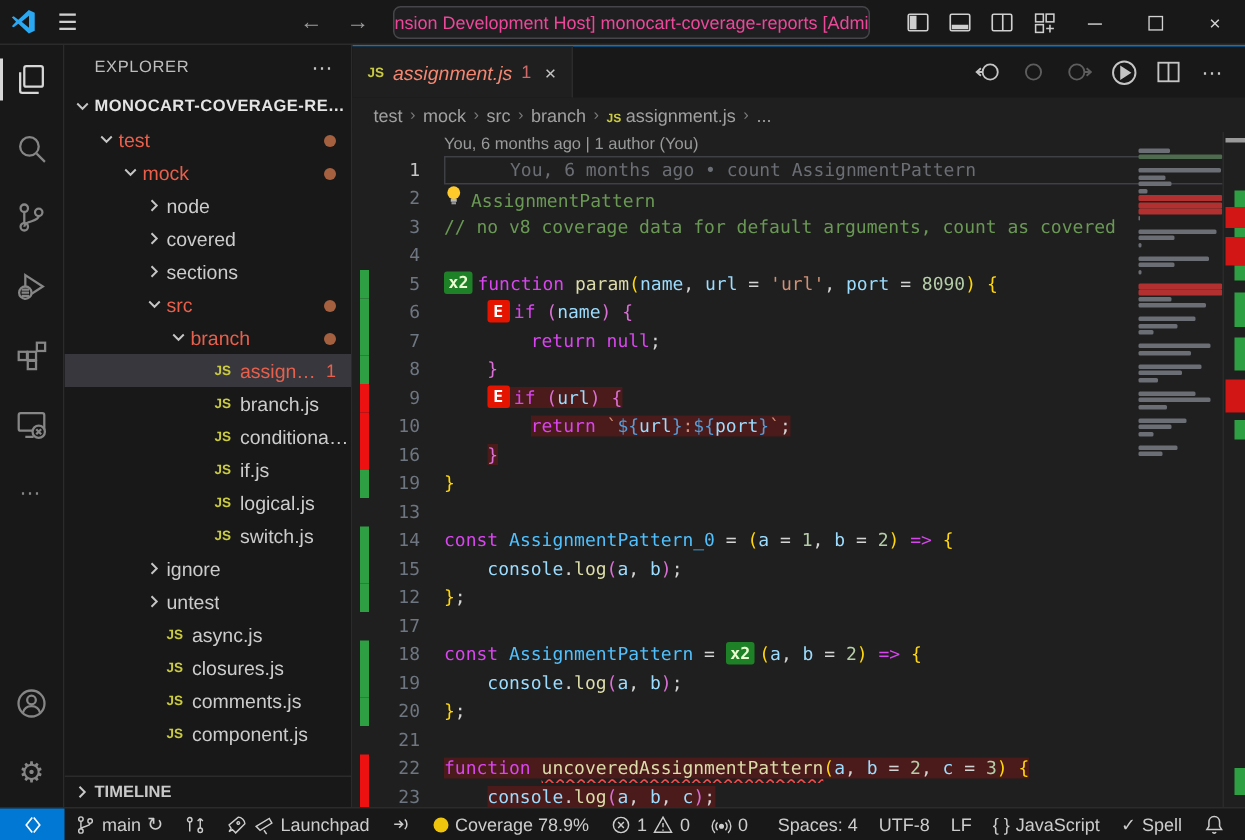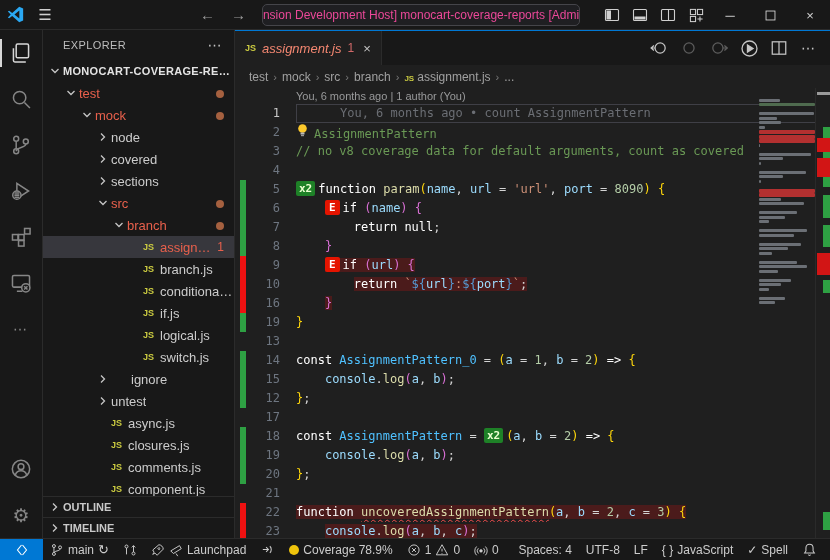--- a/index.html
+++ b/index.html
@@ -85,21 +85,21 @@
   .gut { width:61px; flex:0 0 61px; position:relative; }
   .covbar { position:absolute; left:5px; top:0; bottom:0; width:6px; }
   .covbar.g { background:#2ea043; }
   .covbar.r { background:#ee1111; }
   .ln { position:absolute; right:16px; top:0; line-height:19px; color:#6e7681; font-size:12px; }
   .line.cur .ln { color:#c6c6c6; }
   .code { flex:1 1 auto; line-height:19px; overflow:hidden; position:relative; }
   .line.cur .code { outline:1px solid #3f3f46; outline-offset:-1px; }
   .blame { color:#6b6e74; margin-left:44px; }
   .uncov { background:#4b1b1b; }
-  .tk-k{color:#ffffff} .tk-f{color:#dcdcaa} .tk-v{color:#9cdcfe} .tk-vc{color:#4fc1ff}
+  .tk-k{color:#d946ef} .tk-f{color:#dcdcaa} .tk-v{color:#9cdcfe} .tk-vc{color:#4fc1ff}
   .tk-s{color:#ce9178} .tk-n{color:#b5cea8} .tk-c{color:#6a9955} .tk-w{color:#d4d4d4}
   .tk-b1{color:#ffd70b} .tk-b2{color:#da70d6} .tk-t{color:#569cd6}
   .tk-fsq{color:#dcdcaa; text-decoration:underline wavy #f14c4c 1px; text-underline-offset:3px;}
   .ibadge { display:inline-block; font-size:11px; font-weight:bold; line-height:15px;
     padding:0 3px; border-radius:2px; vertical-align:1px; margin-right:3px; }
   .ibadge.x2 { background:#1e8127; color:#eaffd0; }
   .ibadge.E { background:#e51400; color:#ffffff; padding:0 4px; }
   .bulb { display:inline-block; width:14px; margin-right:4px; }
 
   .minimap { position:absolute; top:6px; right:15px; width:58px; bottom:0; overflow:hidden; }
@@ -347,21 +347,21 @@
           <div class="trow" style="padding-left: 84px;">
             <span class="twist"></span>
             <span class="fico">JS</span>
             <span class="lbl">logical.js</span>
           </div>
           <div class="trow" style="padding-left: 84px;">
             <span class="twist"></span>
             <span class="fico">JS</span>
             <span class="lbl">switch.js</span>
           </div>
-          <div class="trow" style="padding-left: 52px; gap: 20px;">
+          <div class="trow" style="padding-left: 52px;">
             <span class="twist">
               <svg width="10" height="10" viewBox="0 0 10 10">
                 <path d="M3 1.5 6.5 5 3 8.5" stroke="currentColor" fill="none" stroke-width="1.3"></path>
               </svg>
             </span>
             <span class="lbl">ignore</span>
           </div>
           <div class="trow" style="padding-left: 52px;">
             <span class="twist">
               <svg width="10" height="10" viewBox="0 0 10 10">
@@ -385,28 +385,20 @@
             <span class="fico">JS</span>
             <span class="lbl">comments.js</span>
           </div>
           <div class="trow" style="padding-left: 52px;">
             <span class="twist"></span>
             <span class="fico">JS</span>
             <span class="lbl">component.js</span>
           </div>
         </div>
       <div id="sb-panels">
-          <div class="sb-panel">
-            <span class="twist">
-              <svg width="10" height="10" viewBox="0 0 10 10">
-                <path d="M3 1.5 6.5 5 3 8.5" stroke="currentColor" fill="none" stroke-width="1.3"></path>
-              </svg>
-            </span>
-            <span>OUTLINE</span>
-          </div>
           <div class="sb-panel">
             <span class="twist">
               <svg width="10" height="10" viewBox="0 0 10 10">
                 <path d="M3 1.5 6.5 5 3 8.5" stroke="currentColor" fill="none" stroke-width="1.3"></path>
               </svg>
             </span>
             <span>TIMELINE</span>
           </div>
         </div>
     </div>

